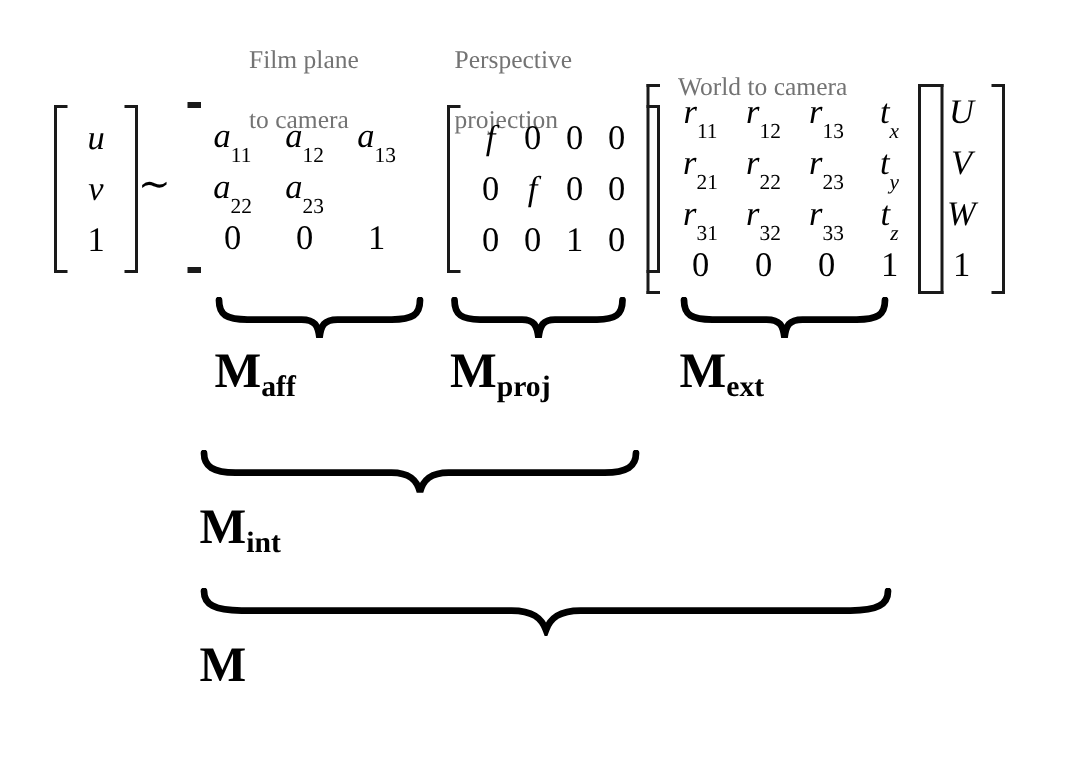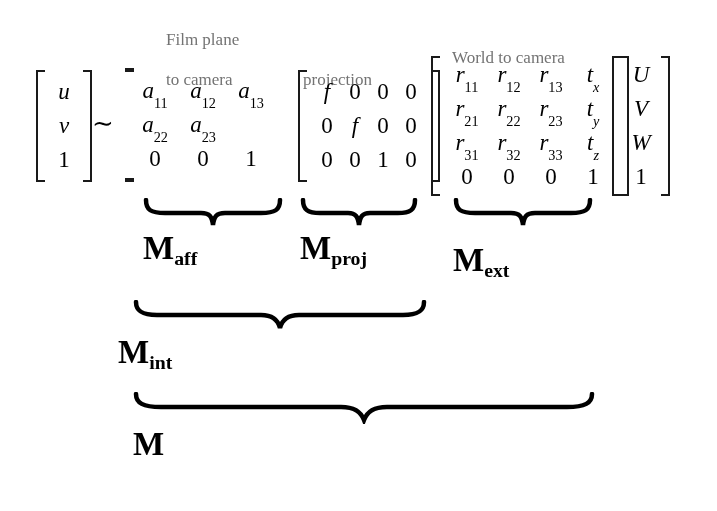--- a/index.html
+++ b/index.html
@@ -127,21 +127,21 @@
 </style>
 </head>
 <body>
 
 <div class="caption" style="left:166px; top:10px; width:130px;">
   <span>Film plane</span><br>
   <span>to camera</span>
 </div>
 
 <div class="caption" style="left:303px; top:10px; width:130px;">
-  <br>
+  <span>Perspective</span><br>
   <span>projection</span>
 </div>
 
 <div class="caption" style="left:452px; top:28px; width:180px;">
   <span>World to camera</span>
 </div>
 
 <div class="matrix m-vec" style="left:36px; top:70px; height:112px;">
   <div class="bracket bracket-left">
     <span class="arm arm-top"></span>
@@ -302,30 +302,30 @@
 </div>
 <div class="mlabel" style="left:300px; top:232px; width:118px;">
   <span>M</span><span class="sfx">proj</span>
 </div>
 
 <div class="brace" style="left:453px; top:198px;">
   <svg width="140" height="30" viewBox="0 0 140 30" fill="none">
     <path d="M3 2 C3 12, 8 15, 22 15 L58 15 C67 15, 69 19, 70 27 C71 19, 73 15, 82 15 L118 15 C132 15, 137 12, 137 2" stroke="#000" stroke-width="4.5" stroke-linecap="round" fill="none"></path>
   </svg>
 </div>
-<div class="mlabel" style="left:453px; top:244px; width:140px;">
+<div class="mlabel" style="left:453px; top:232px; width:140px;">
   <span>M</span><span class="sfx">ext</span>
 </div>
 
 <div class="brace" style="left:133px; top:300px;">
   <svg width="296" height="32" viewBox="0 0 296 32" fill="none">
     <path d="M3 2 C3 11, 9 15, 24 15 L128 15 C140 15, 145 20, 147 28 C149 20, 154 15, 166 15 L270 15 C285 15, 291 11, 291 2" stroke="#000" stroke-width="4.5" stroke-linecap="round" fill="none"></path>
   </svg>
 </div>
-<div class="mlabel" style="left:118px; top:336px; width:296px;">
+<div class="mlabel" style="left:133px; top:336px; width:296px;">
   <span>M</span><span class="sfx">int</span>
 </div>
 
 <div class="brace" style="left:133px; top:392px;">
   <svg width="462" height="32" viewBox="0 0 462 32" fill="none">
     <path d="M3 2 C3 11, 10 15, 28 15 L208 15 C222 15, 228 20, 231 28 C234 20, 240 15, 254 15 L434 15 C452 15, 459 11, 459 2" stroke="#000" stroke-width="4.5" stroke-linecap="round" fill="none"></path>
   </svg>
 </div>
 <div class="mlabel" style="left:133px; top:428px; width:462px;">
   <span>M</span><span class="sfx"></span>

